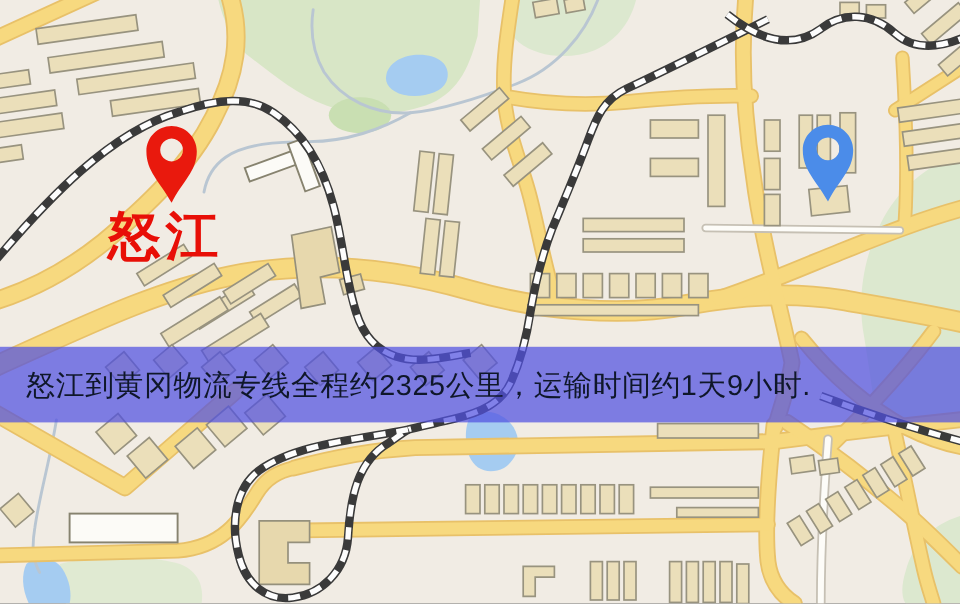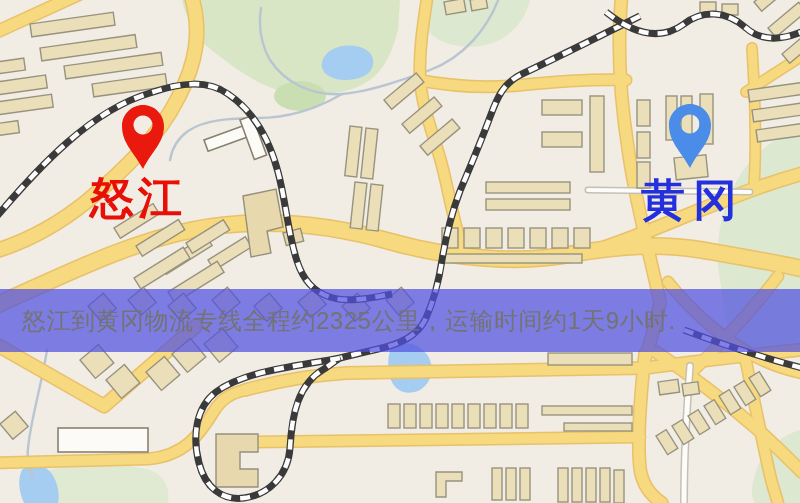--- a/index.html
+++ b/index.html
@@ -246,18 +246,17 @@
       <path fill-rule="evenodd" d="M 143,169 C 133,151 122,143 122,126 C 122,114.4 131.4,105 143,105 C 154.6,105 164,114.4 164,126 C 164,143 152,151 143,169 Z
            M 143,115.5 a 9.5,9.5 0 1 0 0.001,0 Z" fill="#e9190d"></path>
     </g>
     <g>
       <path fill-rule="evenodd" d="M 690,168 C 680,150 669,142 669,125 C 669,113.4 678.4,104 690,104 C 701.6,104 711,113.4 711,125 C 711,142 699,150 690,168 Z
            M 690,114.5 a 9.5,9.5 0 1 0 0.001,0 Z" fill="#4b8ce9"></path>
     </g>
   </svg>
 
   <div class="city-label lbl-origin" style="color: rgb(232, 15, 7);">怒江</div>
-  <div class="city-label lbl-dest" style="color: rgb(36, 48, 221);">黄冈</div>
 
   <div class="banner" style="background: rgba(80, 81, 224, 0.72);">
-    <span style="color: #737373;">怒江到黄冈物流专线全程约2325公里，运输时间约1天9小时.</span>
+    <span style="color: #0f172a;">怒江到黄冈物流专线全程约2325公里，运输时间约1天9小时.</span>
   </div>
 </div>
 
 </body></html>

